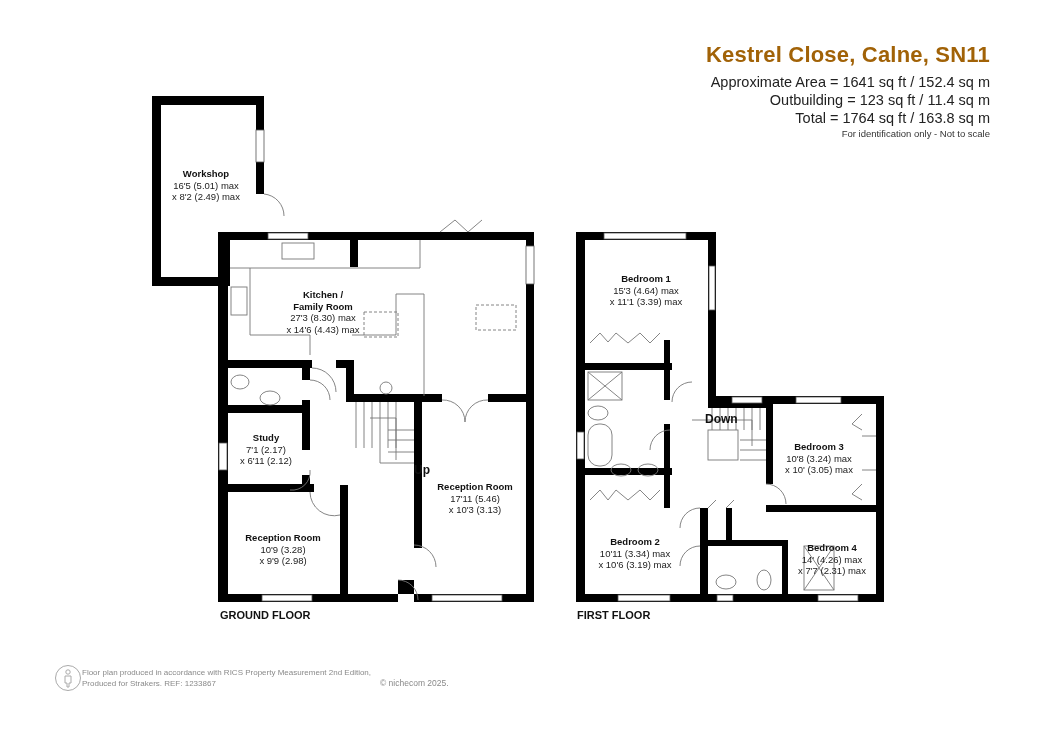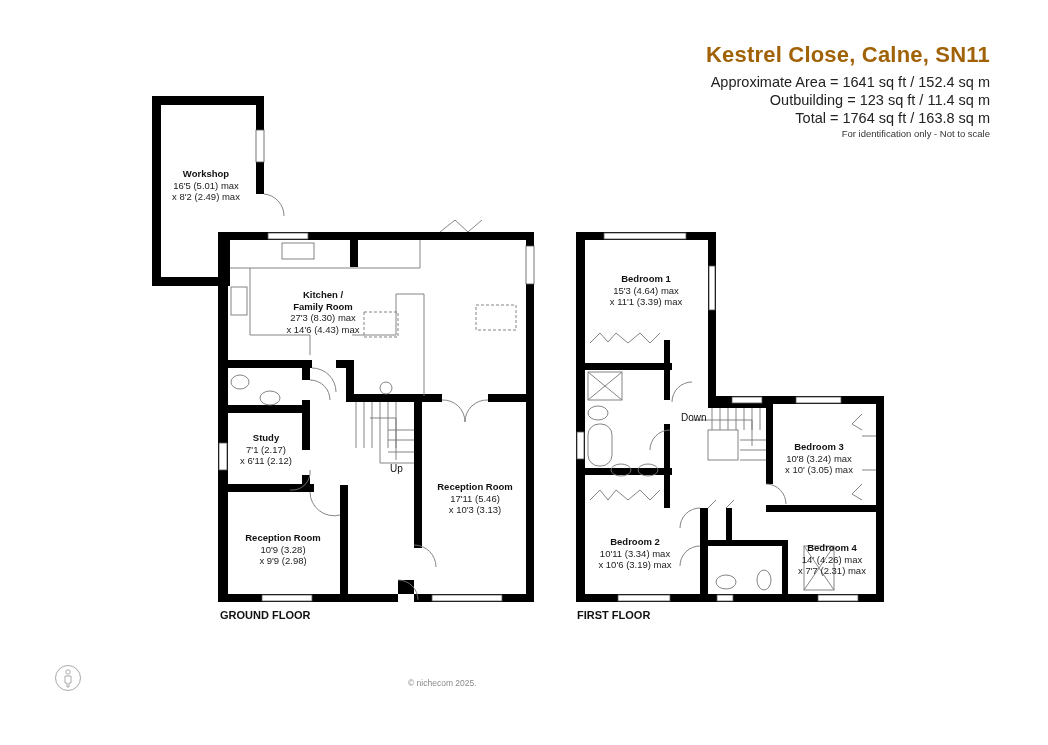--- a/index.html
+++ b/index.html
@@ -5,23 +5,23 @@
   html, body { margin:0; padding:0; background:#ffffff; }
   body { width:1048px; height:745px; position:relative; overflow:hidden; font-family:"Liberation Sans", sans-serif; color:#111; }
   .title { position:absolute; right:58px; top:42px; font-size:22px; font-weight:bold; color:#a16207; letter-spacing:0.2px; }
   .area { position:absolute; right:58px; text-align:right; font-size:14.5px; color:#222; }
   .area.l1 { top:74px; } .area.l2 { top:92px; } .area.l3 { top:110px; }
   .note { position:absolute; right:58px; top:128px; font-size:9.5px; color:#333; }
   svg.plan { position:absolute; left:0; top:0; }
   .room-label { position:absolute; text-align:center; font-size:9.5px; line-height:11.5px; color:#222; transform:translateX(-50%); white-space:nowrap; }
   .room-label .n { font-weight:bold; color:#111; }
   .floor-label { position:absolute; font-size:11px; font-weight:bold; color:#111; }
-  .stairs-label { position:absolute; font-size:10px; font-weight:normal; color:#111; }
+  .stairs-label { position:absolute; font-size:12px; font-weight:bold; color:#111;margin-left:24px; }
   .footer { position:absolute; left:82px; top:667px; font-size:8px; line-height:11px; color:#8a8a8a; }
-  .copyright { position:absolute; left:408px; top:678px; font-size:8.5px; color:#8a8a8a; }
+  .copyright { position:absolute; left:380px; top:678px; font-size:8.5px; color:#8a8a8a; }
   .info-icon { position:absolute; left:55px; top:665px; width:24px; height:24px; border:1px solid #aaa; border-radius:50%; }
 </style>
 </head>
 <body>
 
 <div class="title">Kestrel Close, Calne, SN11</div>
 <div class="area l1">Approximate Area = 1641 sq ft / 152.4 sq m</div>
 <div class="area l2">Outbuilding = 123 sq ft / 11.4 sq m</div>
 <div class="area l3">Total = 1764 sq ft / 163.8 sq m</div>
 <div class="note">For identification only - Not to scale</div>
@@ -206,14 +206,16 @@
 <div class="stairs-label" style="left:681px;top:412px">Down</div>
 <div class="floor-label" style="left:577px;top:609px">FIRST FLOOR</div>
 
 <div class="info-icon">
   <svg width="24" height="24" viewBox="0 0 24 24">
       <circle cx="12" cy="6" r="2.2" fill="none" stroke="#aaa" stroke-width="1"></circle>
       <path d="M9 10 H15 V17 H13 V21 H11 V17 H9 Z" fill="none" stroke="#aaa" stroke-width="1"></path>
     </svg>
 </div>
 <div class="footer">
+  <div>Floor plan produced in accordance with RICS Property Measurement 2nd Edition,</div>
+  <div>Produced for Strakers.   REF: 1233867</div>
 </div>
 <div class="copyright">© nichecom 2025.</div>
 
 </body></html>

